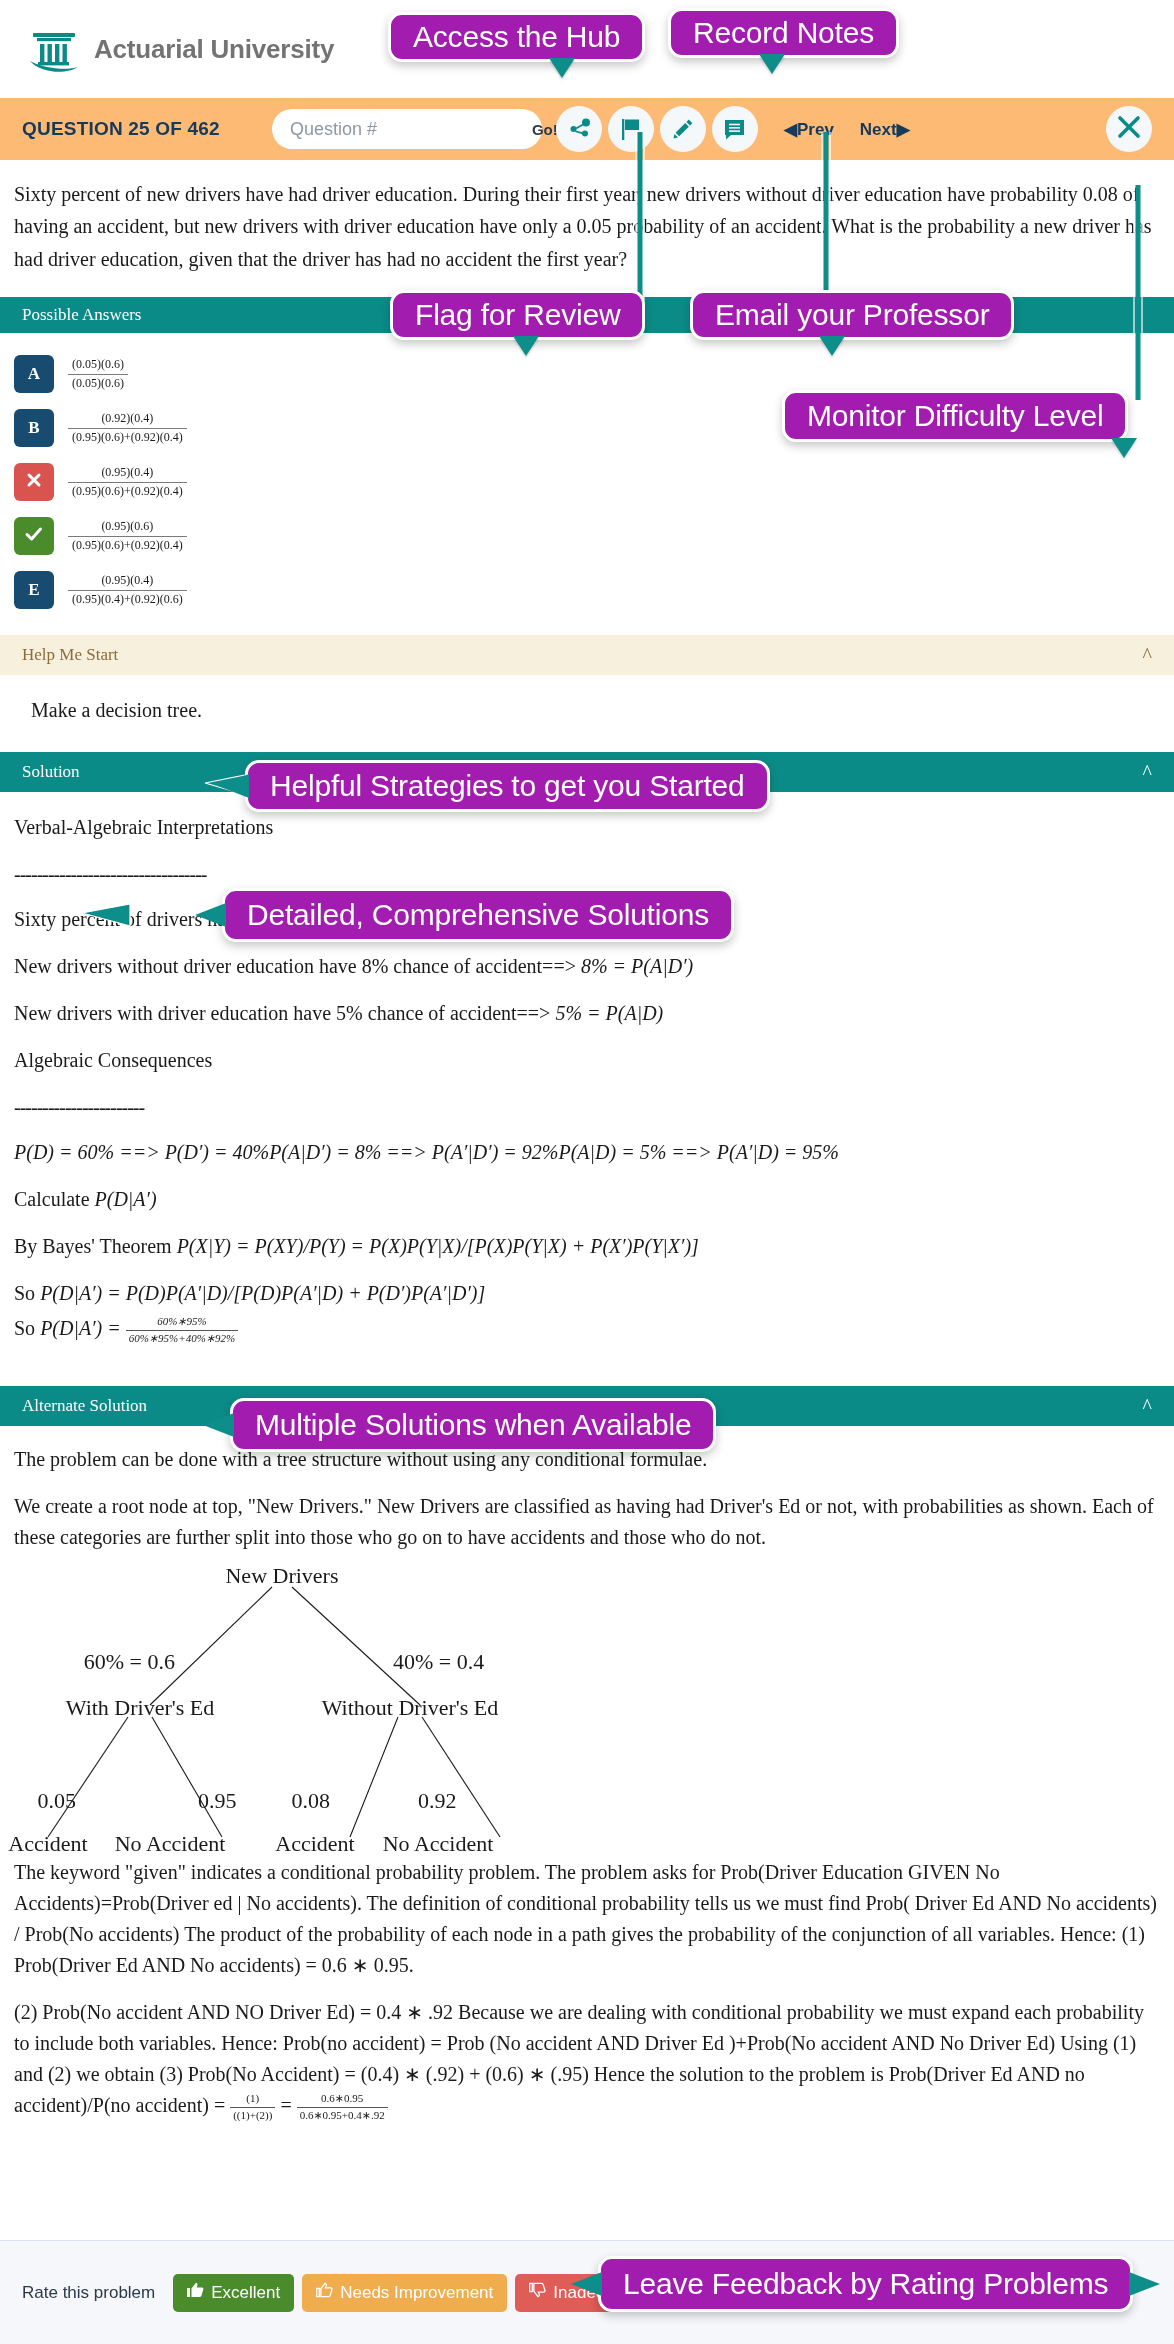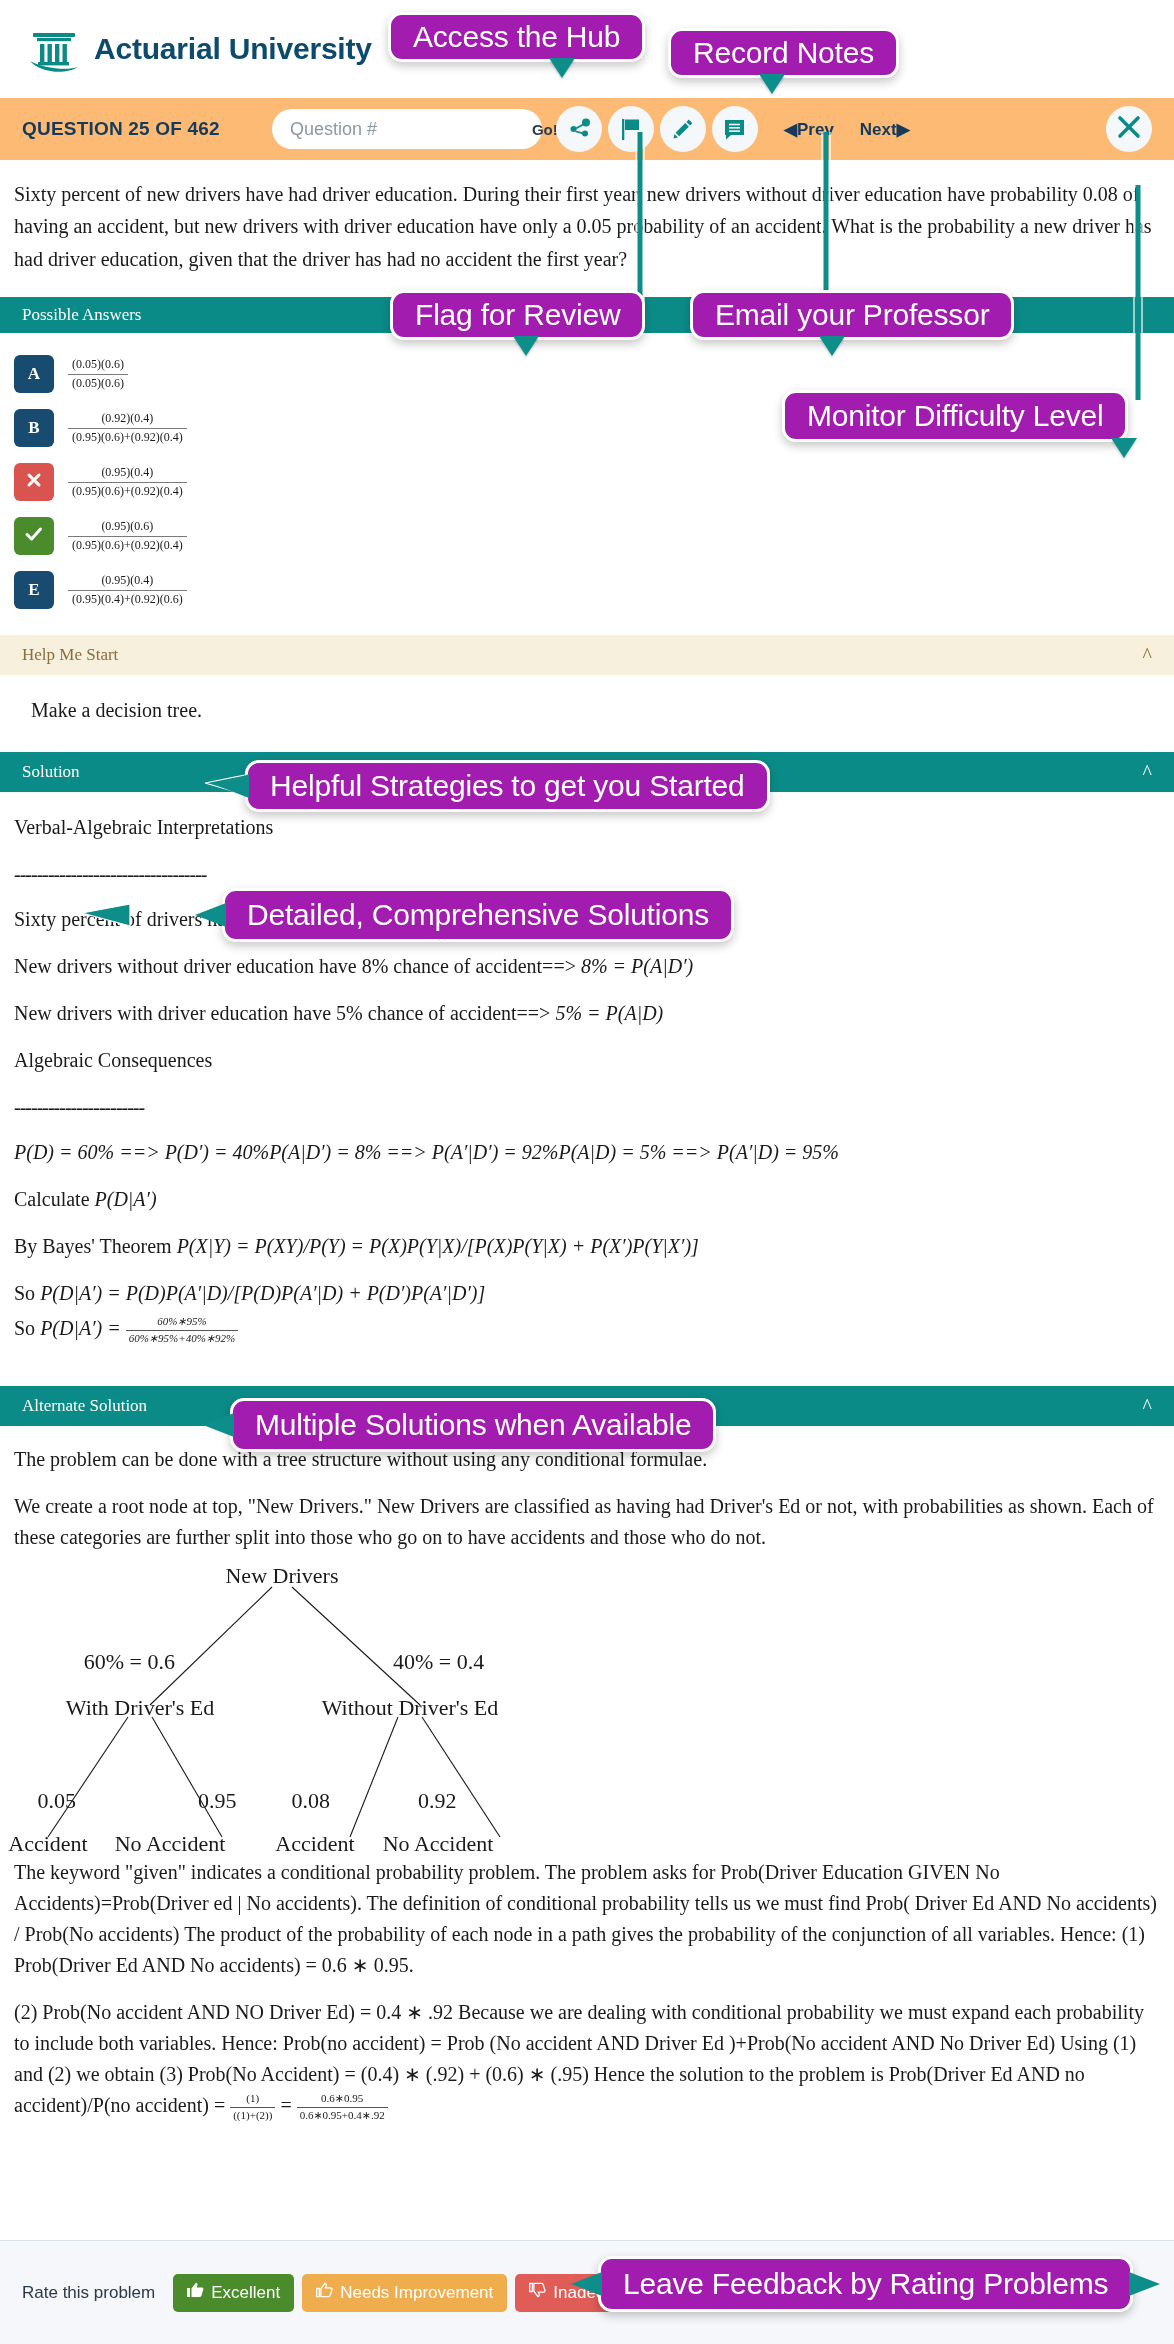--- a/index.html
+++ b/index.html
@@ -13,21 +13,21 @@
   }
   .page { position:relative; width:1174px; height:2344px; background:#fff; }
 
   
   .brandbar{
     height:98px; background:#ffffff; display:flex; align-items:center;
     padding-left:28px; position:relative; z-index:2;
   }
   .logo-mark{ width:52px; height:52px; flex:0 0 52px; margin-right:14px; }
   .brand-name{
-    font-size:30px; font-weight:bold; color:#0c4a6e; letter-spacing:-0.2px;
+    font-size:26px; font-weight:bold; color:#737373; letter-spacing:-0.2px;
   }
 
   
   .qbar{
     height:62px; background:#fdba74; display:flex; align-items:center;
     padding:0 22px 0 22px; position:relative; z-index:2;
   }
   .qcount{
     font-size:19px; color:#153a5b; font-weight:600; letter-spacing:.2px;
     white-space:nowrap;
@@ -505,21 +505,21 @@
       <polygon points="282,1423 330,1414 330,1436"></polygon>
       <polygon points="625,2283 670,2272 670,2296"></polygon>
     </g>
   </svg>
 
   <div class="callout" style="left:388px; top:12px; height:50px;">
     <span>Access the Hub</span>
     <span class="tail tail-down" style="left:158px;"></span>
   </div>
 
-  <div class="callout" style="left:668px; top:28px; height:50px;">
+  <div class="callout" style="left:668px; top:8px; height:50px;">
     <span>Record Notes</span>
     <span class="tail tail-down" style="left:88px;"></span>
   </div>
 
   <div class="callout" style="left:390px; top:290px; height:50px;">
     <span>Flag for Review</span>
     <span class="tail tail-down" style="left:120px;"></span>
   </div>
 
   <div class="callout" style="left:690px; top:290px; height:50px;">

